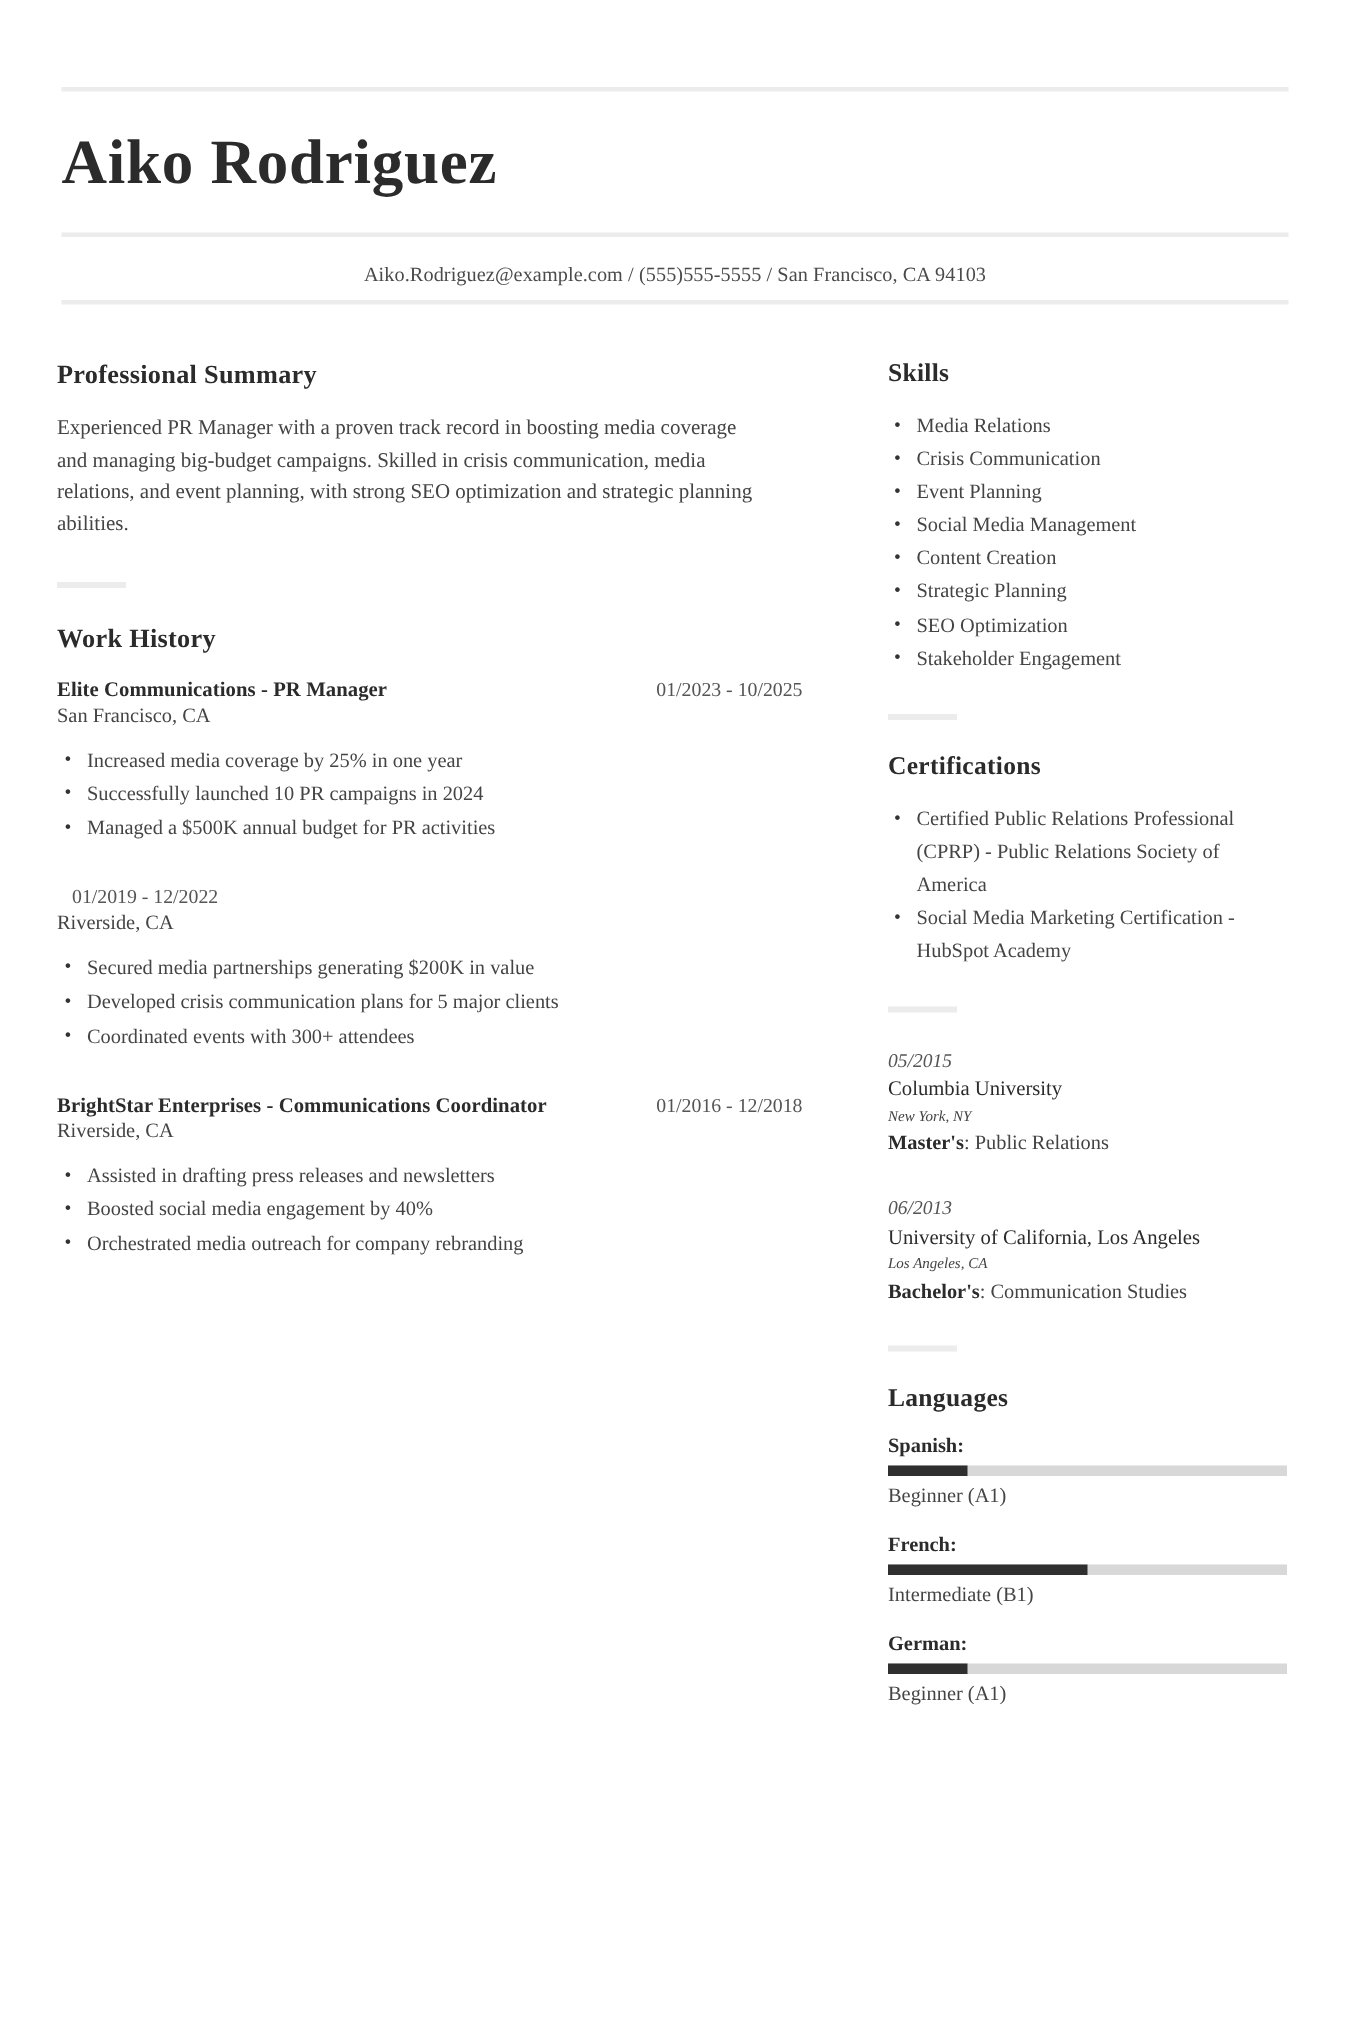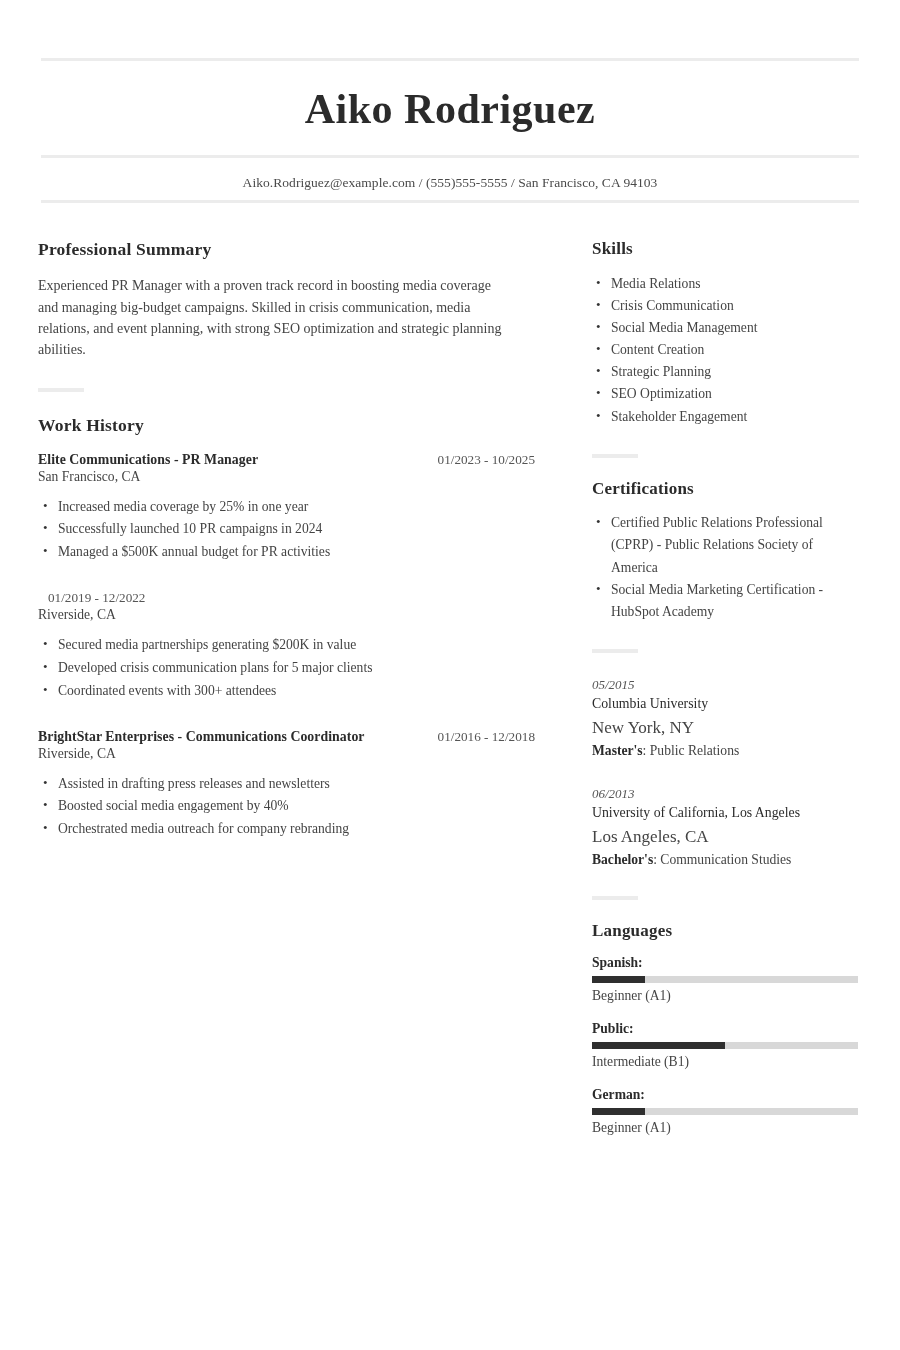--- a/index.html
+++ b/index.html
@@ -29,21 +29,21 @@
     left: 41px;
     top: 58px;
     width: 818px;
   }
   .rule {
     height: 3px;
     background: #ececec;
     width: 100%;
   }
   .name {
-    text-align: center;
+    text-align: left;
     font-family: "Liberation Serif", "DejaVu Serif", serif;
     font-size: 42px;
     font-weight: 700;
     letter-spacing: 0.5px;
     color: #2b2b2b;
     line-height: 1;
     padding: 27px 0 25px 0;
     margin: 0;
   }
   .contact {
@@ -180,23 +180,24 @@
     color: #555;
     line-height: 1.5;
   }
   .edu-school {
     font-size: 13.8px;
     font-weight: 400;
     color: #2b2b2b;
     line-height: 1.52;
   }
   .edu-location {
-    font-size: 17px;
+    font-size: 10px;
     color: #444;
     line-height: 1.52;
+    font-style: italic;
   }
   .edu-degree {
     font-size: 13.6px;
     color: #444;
     line-height: 1.52;
   }
   .edu-degree b {
     color: #2b2b2b;
     font-weight: 700;
   }
@@ -286,20 +287,21 @@
     </div>
 
   </div>
 
   <div class="col-right">
 
     <h2 class="section-title">Skills</h2>
     <ul class="side-list">
       <li>Media Relations</li>
       <li>Crisis Communication</li>
+      <li>Event Planning</li>
       <li>Social Media Management</li>
       <li>Content Creation</li>
       <li>Strategic Planning</li>
       <li>SEO Optimization</li>
       <li>Stakeholder Engagement</li>
     </ul>
 
     <div class="mini-rule right"></div>
 
     <h2 class="section-title">Certifications</h2>
@@ -331,21 +333,21 @@
 
     <div class="lang-entry">
       <div class="lang-name">Spanish:</div>
       <div class="lang-track">
         <div class="lang-fill" style="width: 20%;"></div>
       </div>
       <div class="lang-level">Beginner (A1)</div>
     </div>
 
     <div class="lang-entry">
-      <div class="lang-name">Public:</div>
+      <div class="lang-name">French:</div>
       <div class="lang-track">
         <div class="lang-fill" style="width: 50%;"></div>
       </div>
       <div class="lang-level">Intermediate (B1)</div>
     </div>
 
     <div class="lang-entry">
       <div class="lang-name">German:</div>
       <div class="lang-track">
         <div class="lang-fill" style="width: 20%;"></div>

